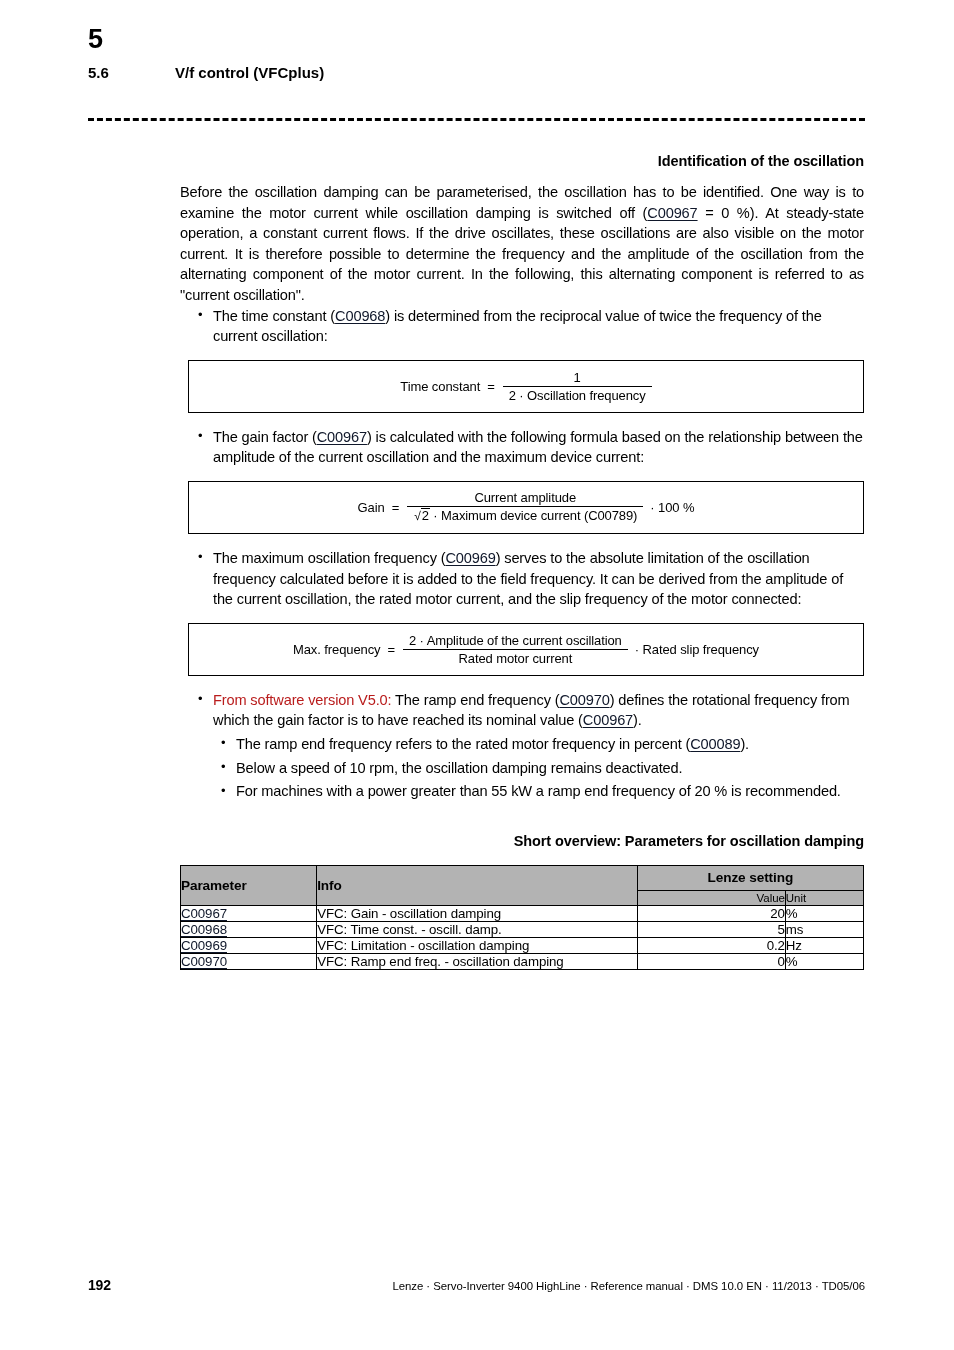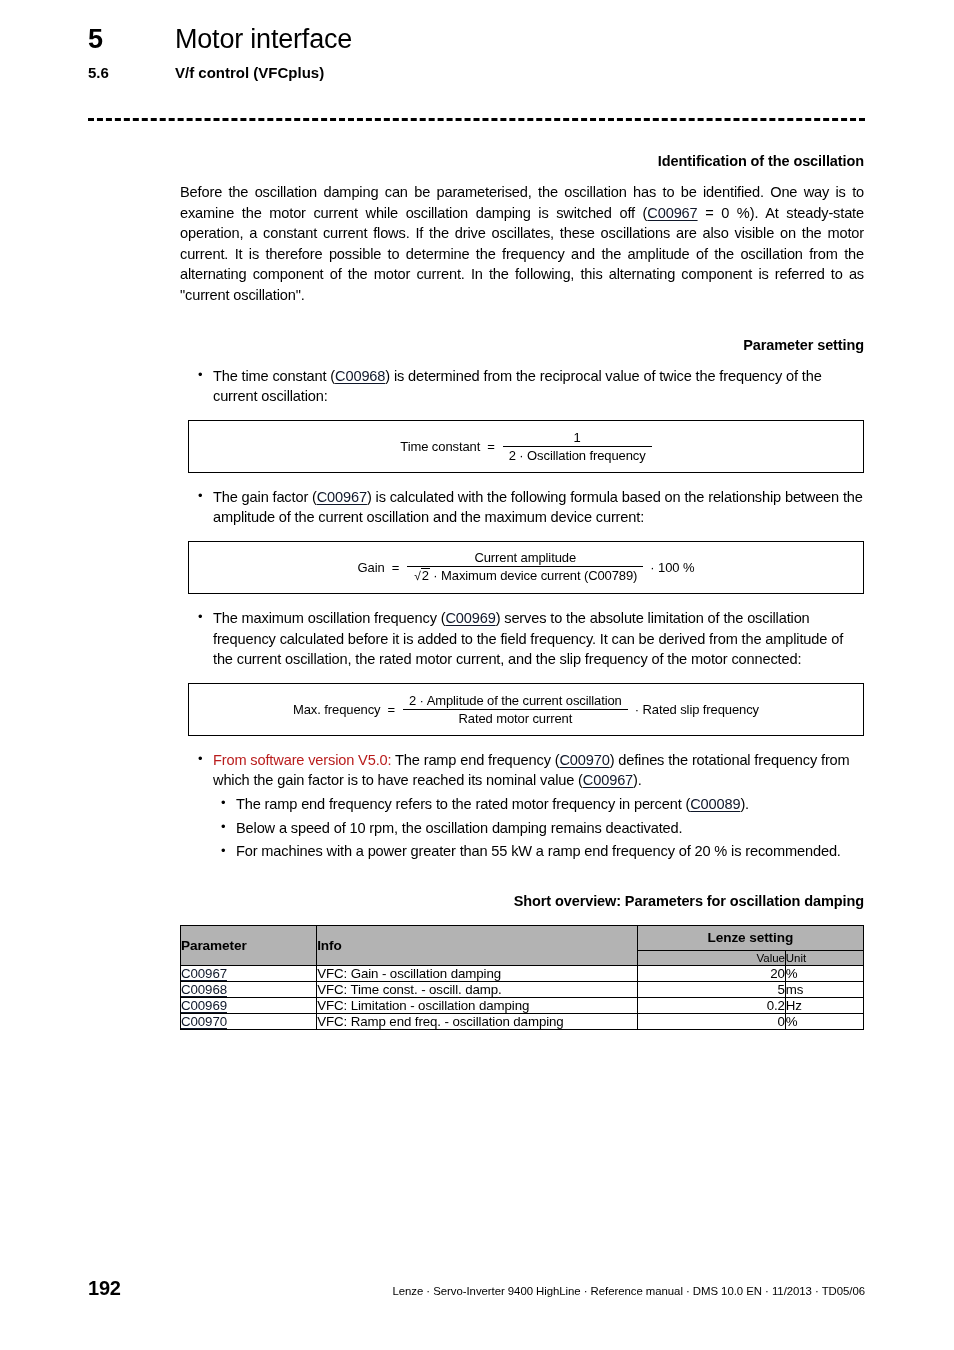--- a/index.html
+++ b/index.html
@@ -230,55 +230,53 @@
   
   .page-footer {
     position: absolute;
     left: 88px;
     top: 1277px;
     width: 777px;
     display: flex;
     align-items: baseline;
   }
   .footer-pageno {
-    font-size: 20px;
+    font-size: 14px;
     font-weight: 600;
     letter-spacing: -0.2px;
   }
   .footer-note {
     margin-left: auto;
     font-size: 11.4px;
     letter-spacing: -0.05px;
     color: #000000;
   }
 </style>
 </head>
 <body>
 
 <div class="page">
 
   <div class="page-header">
     <div class="hdr-row hdr-row-main">
       <div class="hdr-chapter-num">5</div>
-      <div class="hdr-chapter-title">Motor interface</div>
     </div>
     <div class="hdr-row">
       <div class="hdr-section-num">5.6</div>
       <div class="hdr-section-title">V/f control (VFCplus)</div>
     </div>
   </div>
   <div class="hdr-rule"></div>
 
   <div class="content">
 
     <h3 class="sec-head">Identification of the oscillation</h3>
 
     <p class="body-par"><span>Before the oscillation damping can be parameterised, the oscillation has to be identified. One way is to examine the motor current while oscillation damping is switched off (</span><a class="param-link" href="#">C00967</a><span> = 0 %). At steady-state operation, a constant current flows. If the drive oscillates, these oscillations are also visible on the motor current. It is therefore possible to determine the frequency and the amplitude of the oscillation from the alternating component of the motor current. In the following, this alternating component is referred to as "current oscillation".</span></p>
 
-    <h3 class="sec-head spaced">Parameter setting</h3>
 
     <ul class="bl lvl1">
       <li><span>The time constant (</span><a class="param-link" href="#">C00968</a><span>) is determined from the reciprocal value of twice the frequency of the current oscillation:</span></li>
     </ul>
 
     <div class="formula-box">
       <div class="formula">
         <span class="lhs">Time constant</span>
         <span class="eq">=</span>
         <span class="frac">

